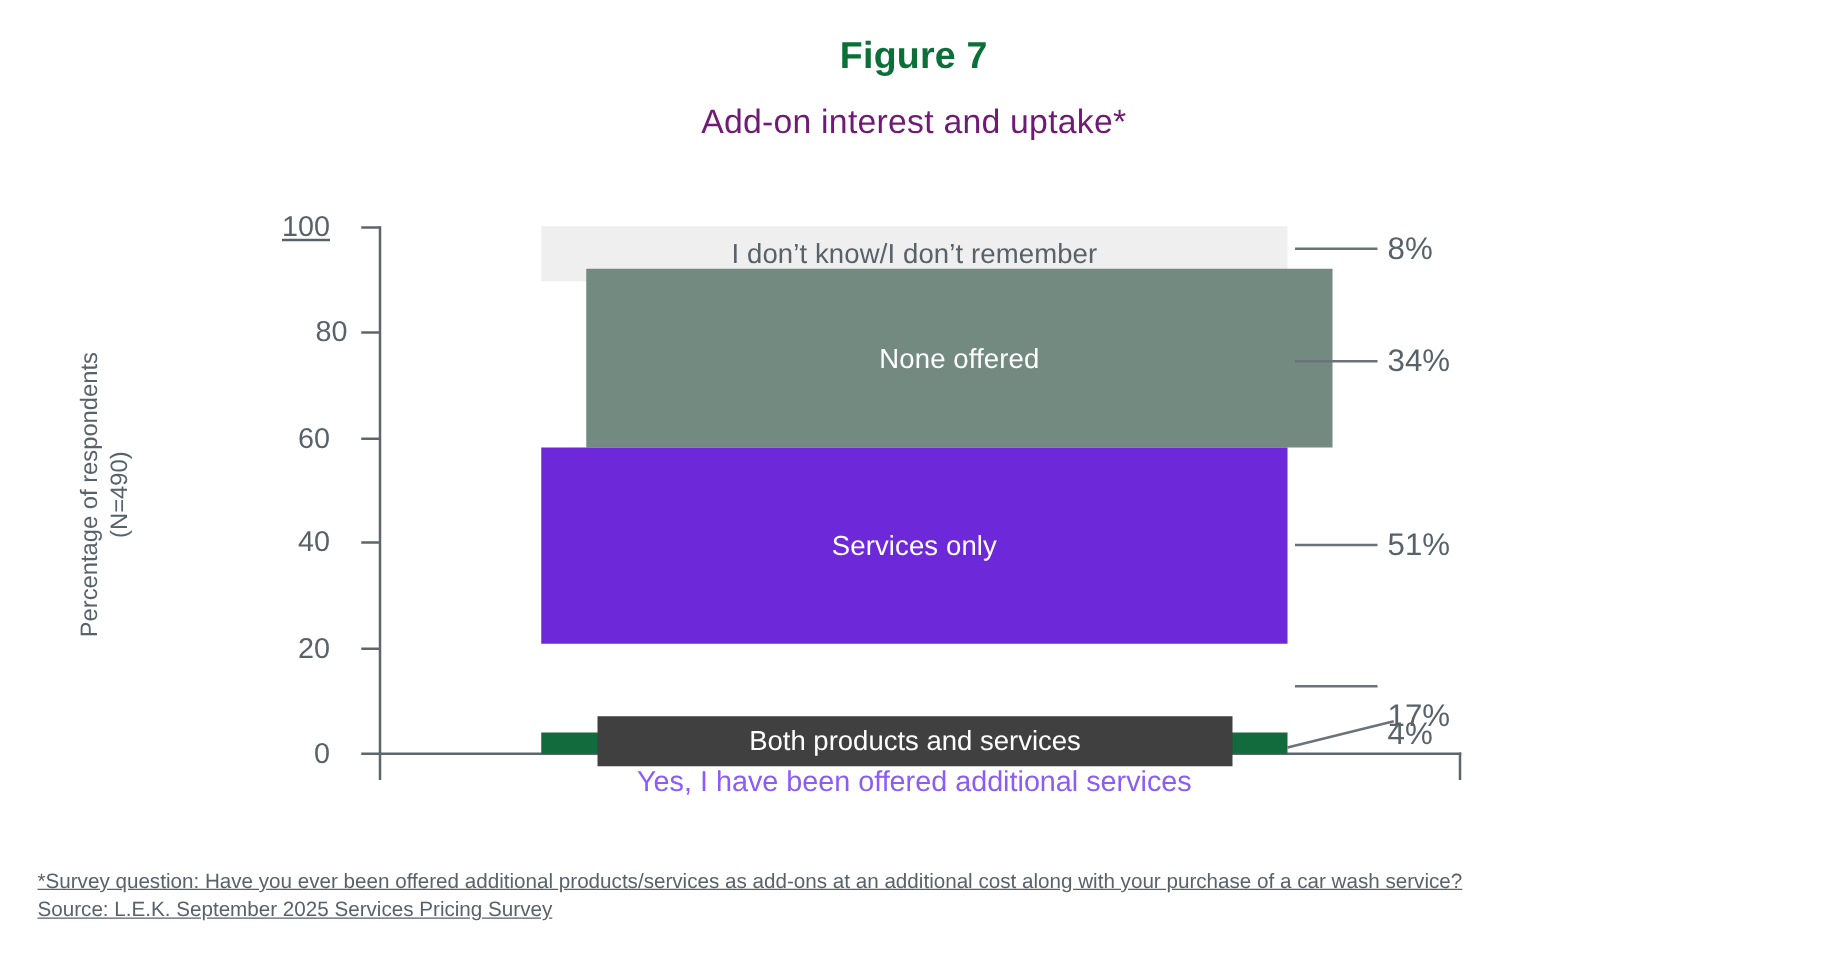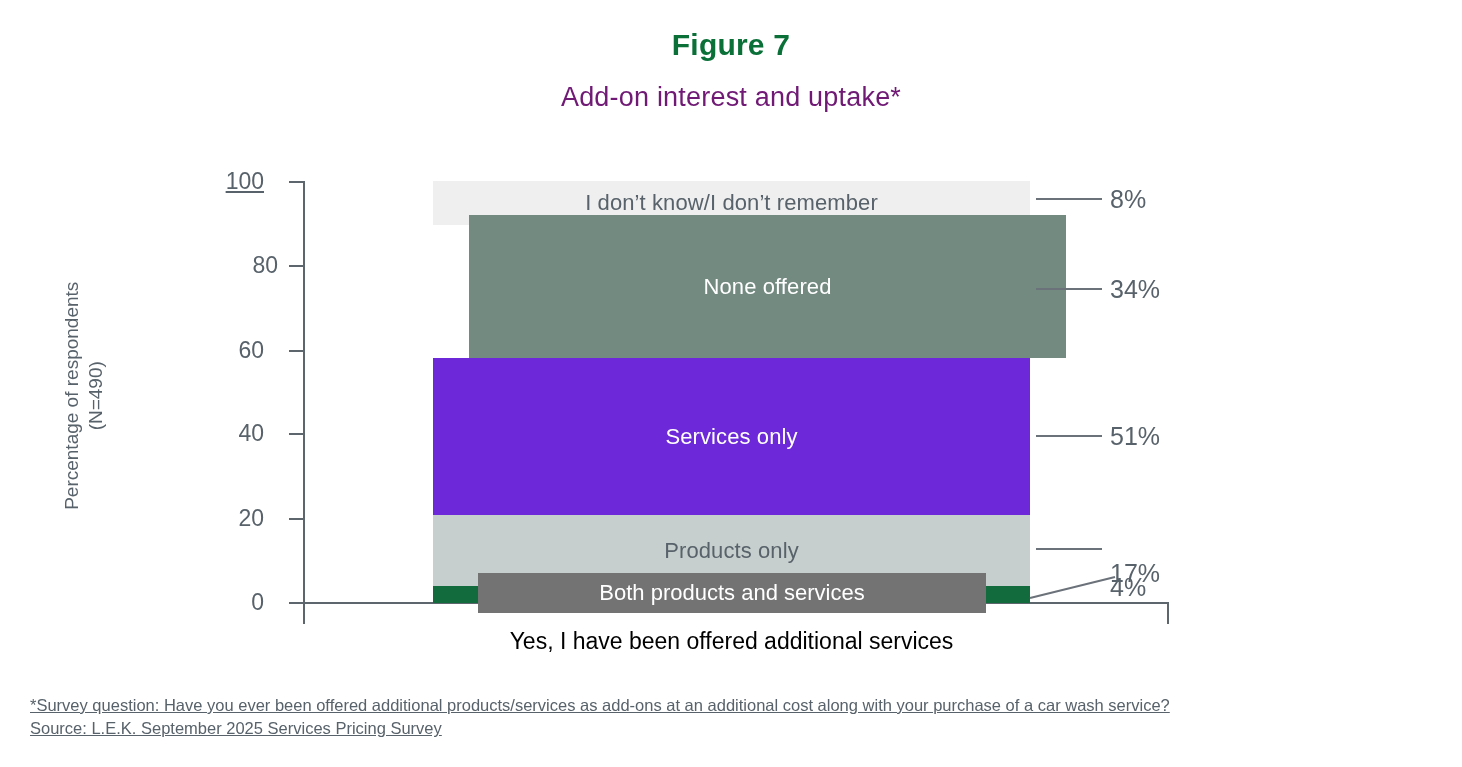--- a/index.html
+++ b/index.html
@@ -142,21 +142,21 @@
     letter-spacing: 0.1px;
   }
 
   
   .chip {
     position: absolute;
     left: 478px;
     top: 573px;
     width: 508px;
     height: 40px;
-    background: #737373;
+    background: #404040;
     display: flex;
     align-items: center;
     justify-content: center;
   }
   .chip span {
     font-size: 22px;
     color: #ffffff;
     white-space: nowrap;
   }
 
@@ -176,24 +176,24 @@
     font-size: 25px;
     color: #58626a;
     white-space: nowrap;
   }
 
   
   .cat-label {
     position: absolute;
     left: 433px;
     width: 597px;
-    top: 628px;
+    top: 612px;
     text-align: center;
     font-size: 23px;
-    color: #000000;
+    color: #8b5cf6;
     white-space: nowrap;
   }
 
   
   .footnotes {
     position: absolute;
     left: 30px;
     top: 694px;
     font-size: 16.5px;
     color: #58626a;
@@ -243,23 +243,20 @@
       </div>
 
       <div class="seg" style="top:34px; height:143px; background:#738a80;margin-left:36px;">
         <span class="seg-label" style="color:#ffffff;">None offered</span>
       </div>
 
       <div class="seg" style="top:177px; height:157px; background:#6d28d9;">
         <span class="seg-label" style="color:#ffffff;">Services only</span>
       </div>
 
-      <div class="seg" style="top:334px; height:71px; background:#c6cfcd;">
-        <span class="seg-label" style="color:#58626a;">Products only</span>
-      </div>
 
       <div class="seg" style="top:405px; height:17px; background:#126b3c;"></div>
     </div>
 
     <div class="chip">
       <span>Both products and services</span>
     </div>
 
     <div class="leader" style="left:1036px; top:198px; width:66px;"></div>
     <div class="leader" style="left:1036px; top:288px; width:66px;"></div>

